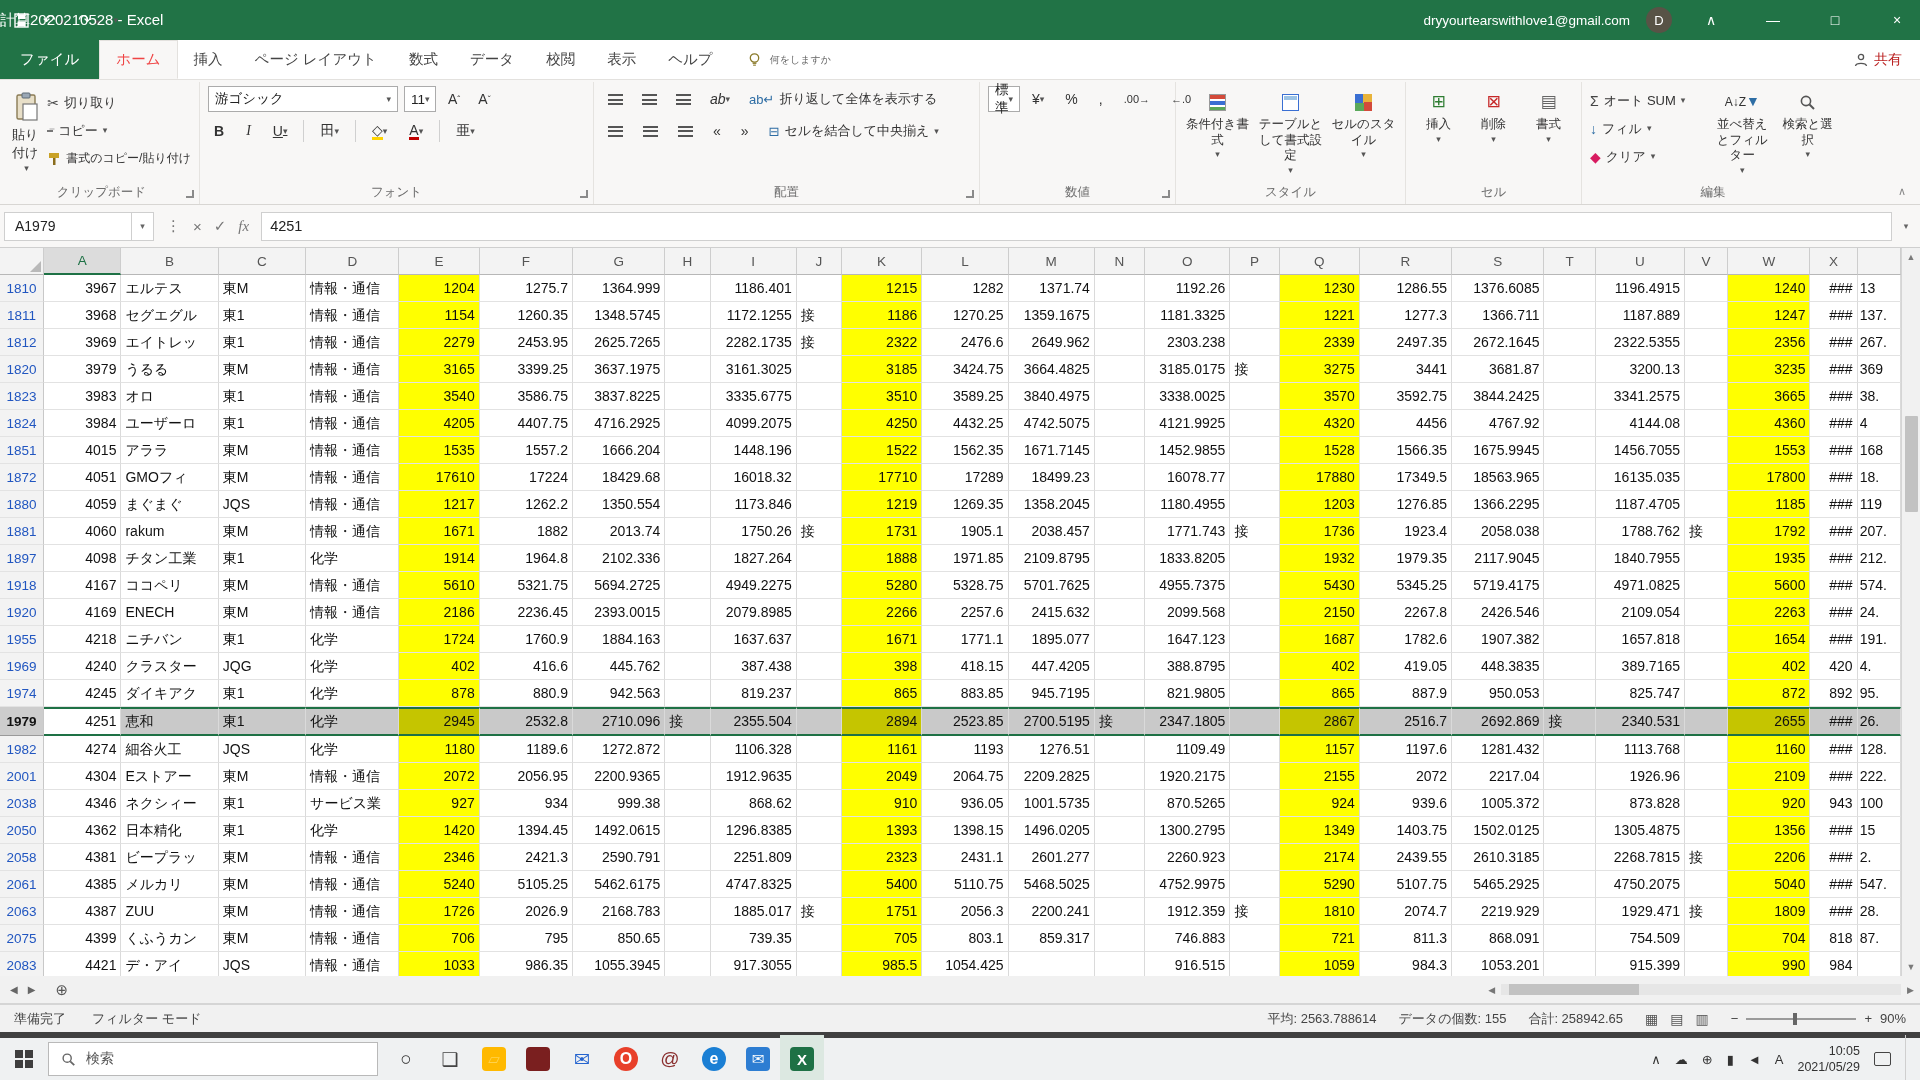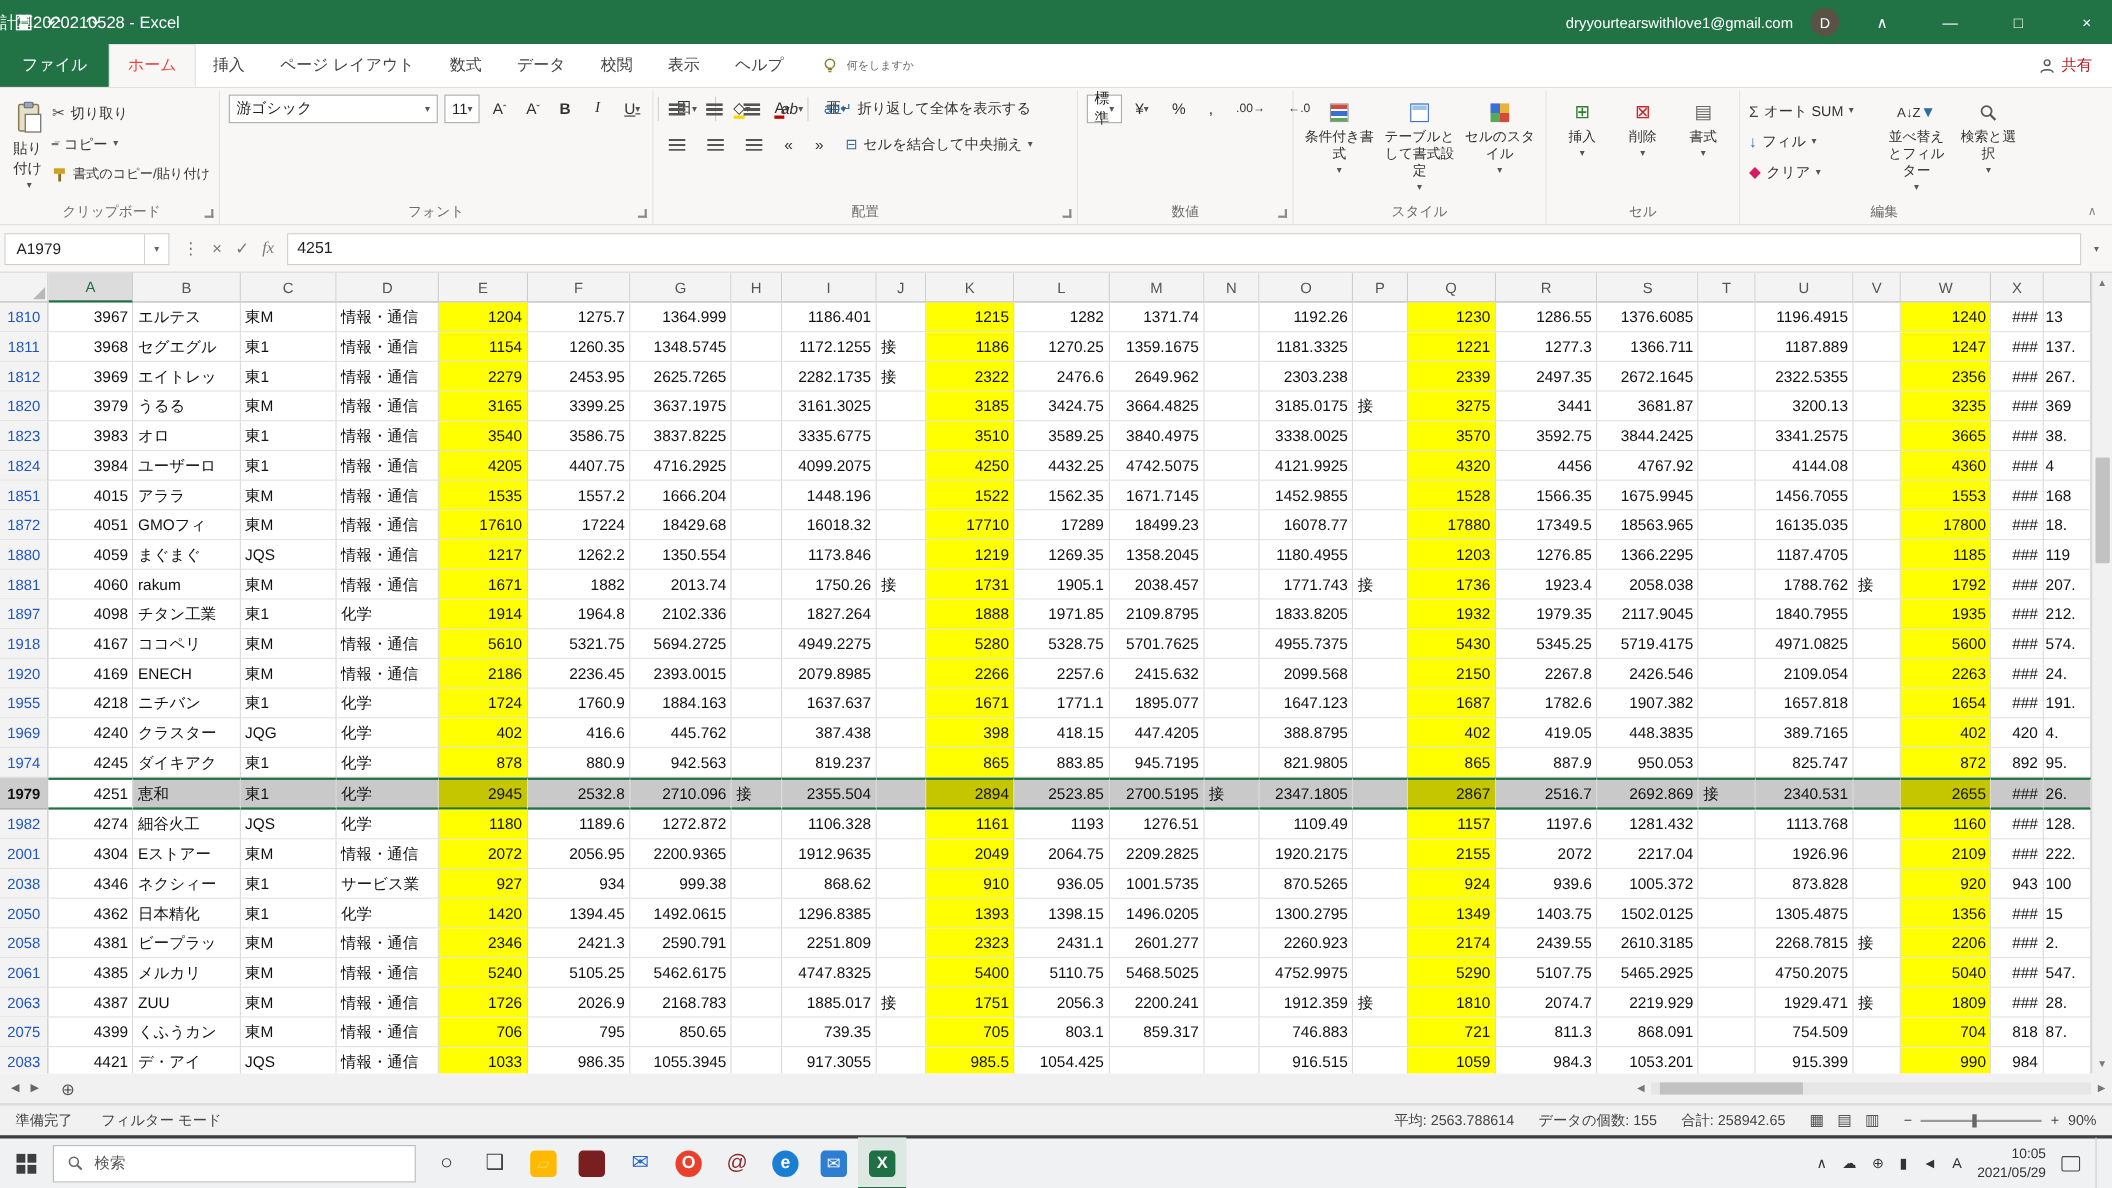--- a/index.html
+++ b/index.html
@@ -86,21 +86,21 @@
 .hscroll .a{font-size:9px;color:#777}
 
 #statusbar{top:1004px;left:0;right:0;height:28px;background:#f1f1f1;border-top:1px solid #d5d5d5;display:flex;align-items:center;font-size:13px;color:#444}
 #statusbar .left{display:flex;gap:26px;padding-left:14px}
 #statusbar .right{margin-left:auto;display:flex;align-items:center;gap:22px;padding-right:14px}
 .viewicons{display:flex;gap:12px;font-size:14px;color:#555}
 .zoom{display:flex;align-items:center;gap:8px}
 .zoomtrack{width:110px;height:2px;background:#9a9a9a;position:relative}
 .zoomthumb{position:absolute;left:42%;top:-5px;width:4px;height:12px;background:#666}
 
-#taskbar{top:1032px;left:0;right:0;height:48px;background:#eff1f2;border-top:3px solid #404040;display:flex;align-items:center}
+#taskbar{top:1032px;left:0;right:0;height:48px;background:#eff1f2;border-top:6px solid #404040;display:flex;align-items:center}
 .startbtn{width:48px;height:48px;display:flex;align-items:center;justify-content:center}
 .winlogo{display:grid;grid-template-columns:8px 8px;grid-template-rows:8px 8px;gap:2px}
 .winlogo span{background:#3e3e3e}
 .tsearch{width:330px;height:34px;background:#fff;border:1px solid #b9b9b9;display:flex;align-items:center;gap:10px;padding:0 12px;font-size:14px;color:#555;margin-right:6px}
 .tbicon{width:44px;height:48px;display:flex;align-items:center;justify-content:center}
 .tbicon .g{font-size:19px;display:flex;align-items:center;justify-content:center;min-width:24px;height:24px}
 .tbicon .g.circle{border-radius:50%;width:24px;font-weight:700;font-size:16px}
 .tbicon .g.square{border-radius:4px;width:24px;font-weight:700;font-size:15px}
 .tbicon.active{background:#dce8e1;box-shadow:inset 0 -3px 0 #1e7145}
 .tray{margin-left:auto;display:flex;align-items:center;gap:14px;padding-right:10px;font-size:13px;color:#333}
@@ -201,21 +201,21 @@
               <rect x="6" y="6" width="2.5" height="7" fill="#8a6d1d"></rect>
             </svg>
           </span>
           <span style="font-size:12px">書式のコピー/貼り付け</span>
         </div>
     </div>
     <div class="launch"></div>
     <div class="grouplabel">クリップボード</div>
   </div>
 
-  <div class="rgroup" style="width:394px;">
+  <div class="rgroup" style="width:394px;flex-direction:column">
     <div style="display:flex;gap:6px">
       <div class="selbox" style="width:190px">
           <span>游ゴシック</span>
           <span class="caret">▾</span>
         </div>
       <div class="selbox" style="width:32px">
           <span>11</span>
           <span class="caret">▾</span>
         </div>
       <div class="btn">A<sup style="font-size:9px">ˆ</sup></div>

